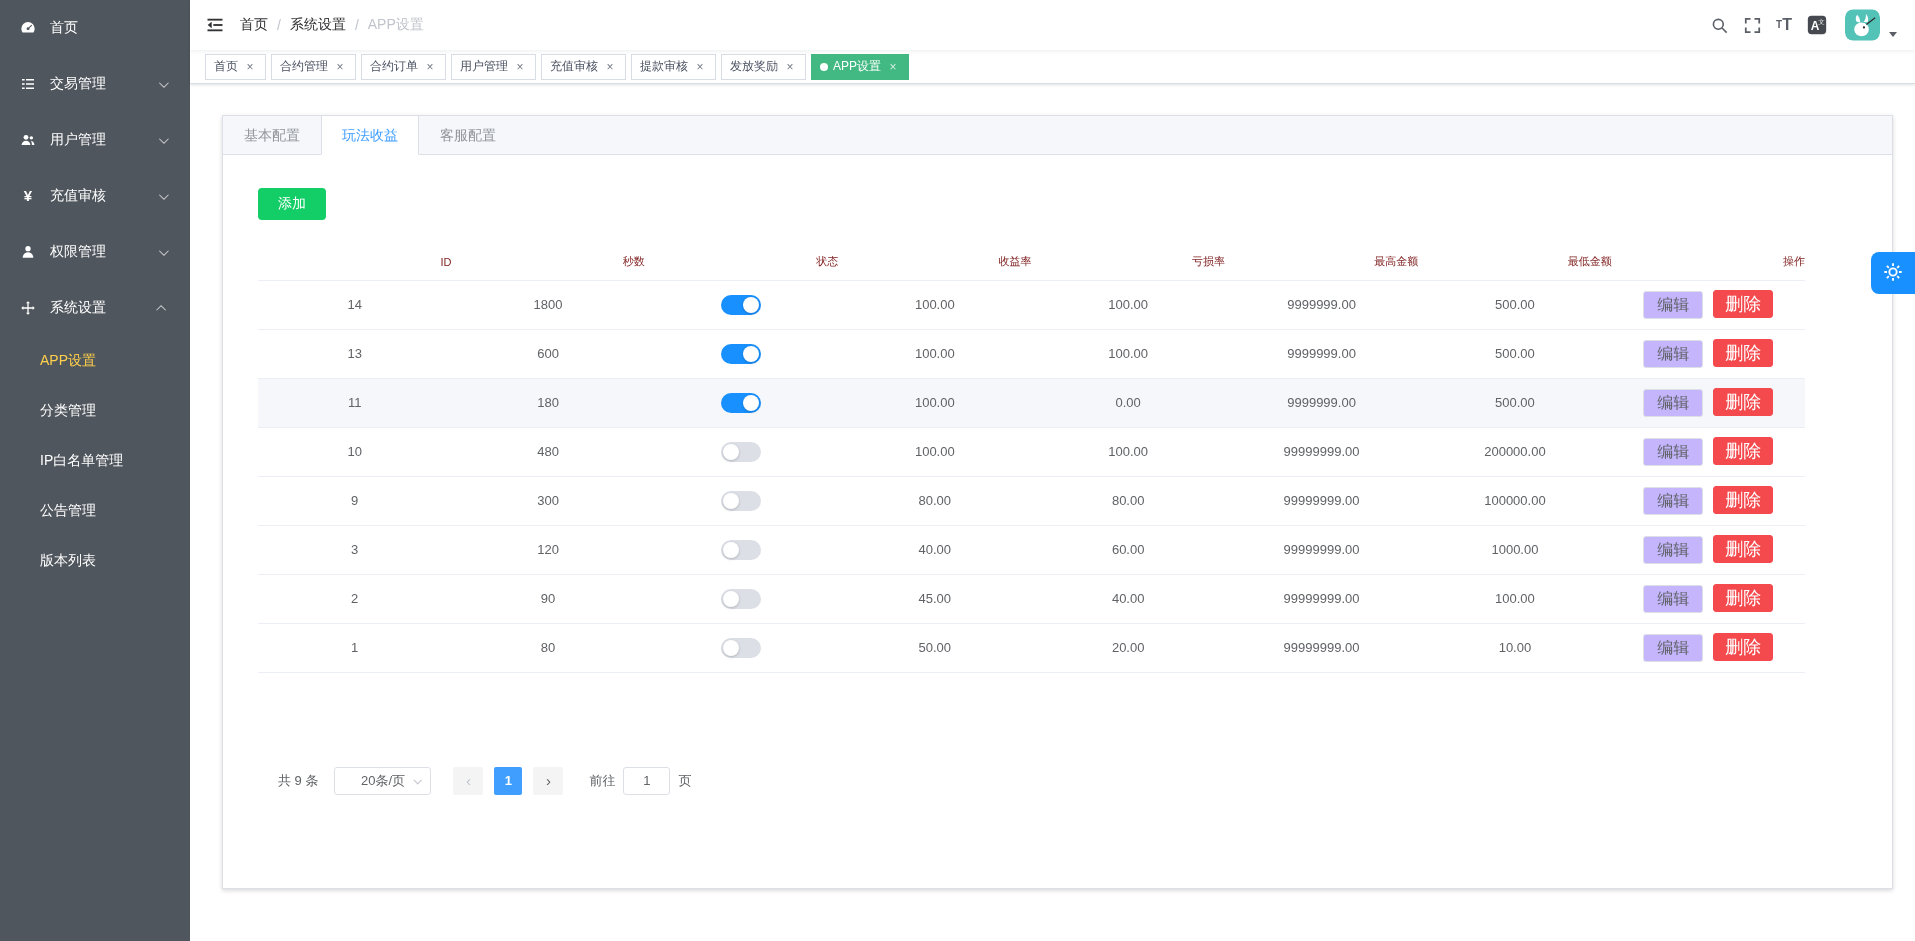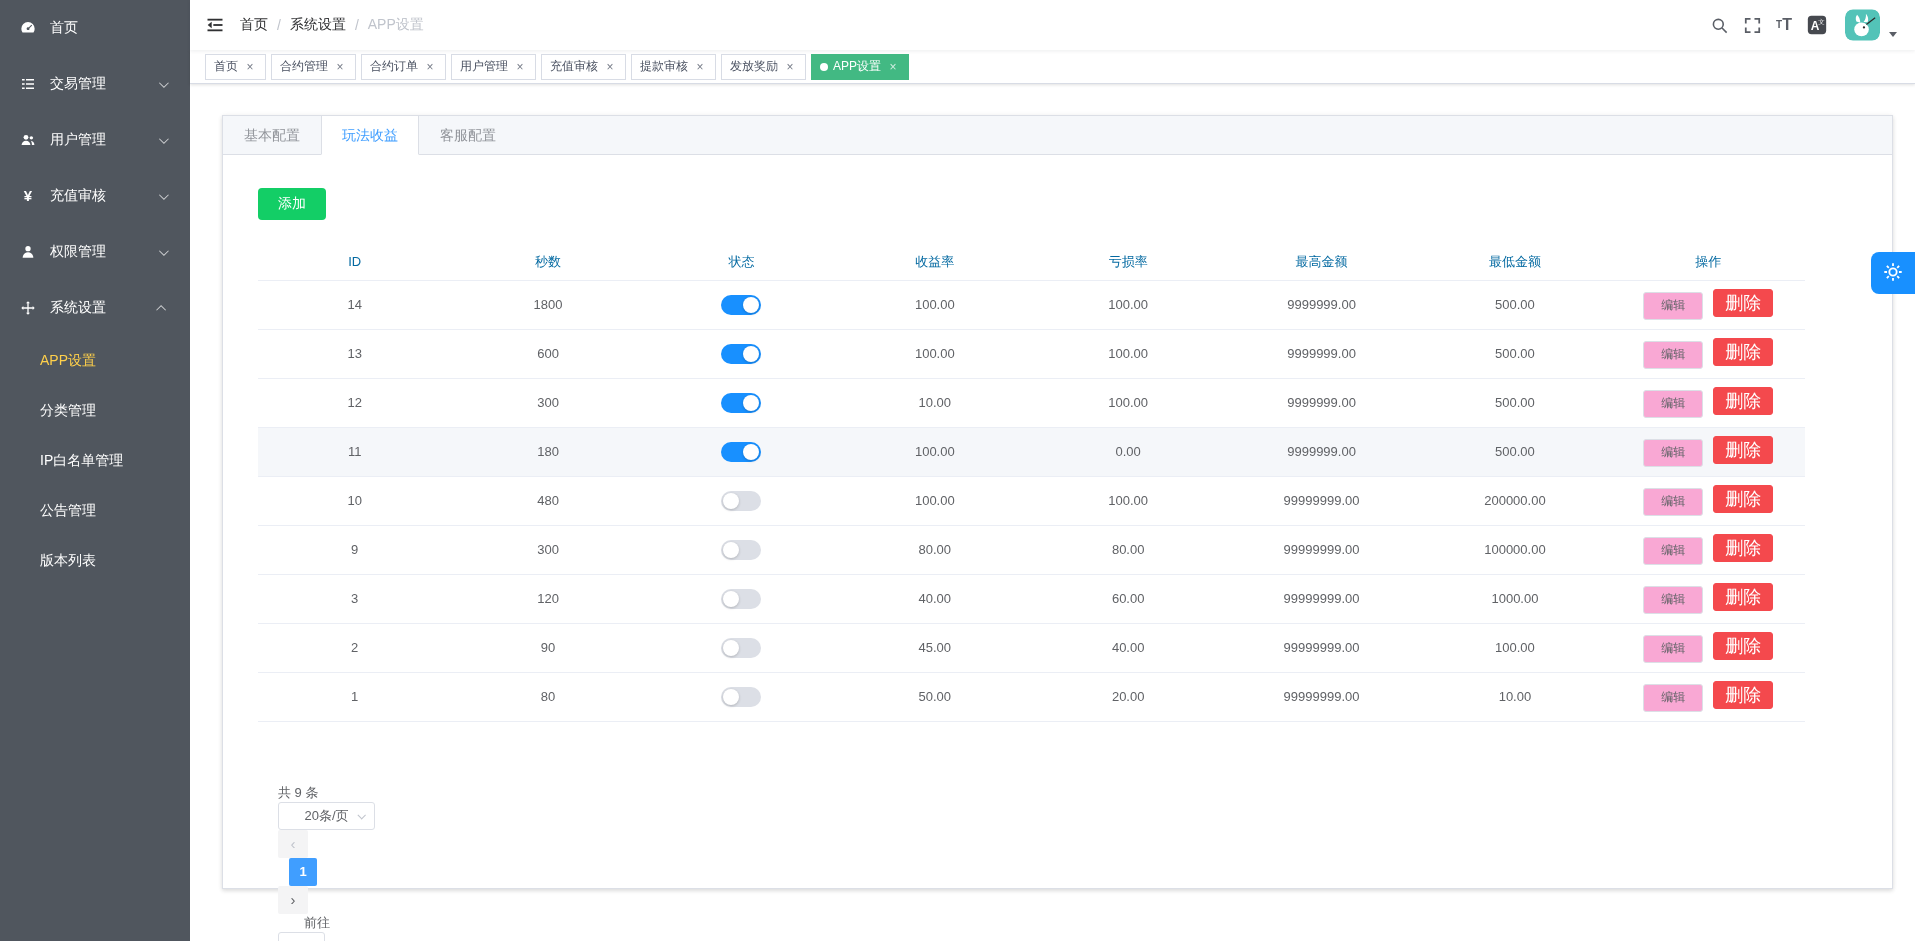--- a/index.html
+++ b/index.html
@@ -61,42 +61,42 @@
          color:#909399; cursor:pointer; border:1px solid transparent; border-top:none; }
   .tab.active { background:#fff; color:var(--tab-active,#409eff); border-left-color:#dcdfe6; border-right-color:#dcdfe6;
                 border-bottom:1px solid #fff; margin-bottom:-1px; }
   .card-body { padding:33px 25px 0 35px; }
 
   .add-btn { width:68px; height:32px; background:var(--success,#13ce66); color:#fff; border:none; border-radius:4px;
              font-size:14px; cursor:pointer; font-family:inherit; }
 
   
   .data-table { width:1547px; margin-top:24px; border-collapse:collapse; table-layout:fixed; }
-  .data-table th { height:36px; font-size:13px; font-weight:400; color:#0369a1; text-align:center;
+  .data-table th { height:36px; font-size:11px; font-weight:400; color:#7f1d1d; text-align:right;
                    border-bottom:1px solid #ebeef5; }
   .data-table td { height:49px; font-size:13px; color:#606266; text-align:center; border-bottom:1px solid #ebeef5;
                    background:#fff; }
   .data-table tr.highlight td { background:#f5f7fa; }
 
   .switch { width:40px; height:20px; border-radius:10px; display:inline-block; position:relative; cursor:pointer;
             vertical-align:middle; }
   .switch .knob { width:16px; height:16px; border-radius:50%; background:#fff; position:absolute; top:2px;
                   box-shadow:0 1px 3px rgba(0,0,0,.2); }
   .switch.on { background:var(--accent,#1890ff); }
   .switch.on .knob { right:2px; }
   .switch.off { background:#dcdfe6; }
   .switch.off .knob { left:2px; }
 
-  .btn-edit { width:60px; height:28px; background:#f9a8d4; border:1px solid #dcdfe6; border-radius:3px; color:#606266;
-              font-size:12px; cursor:pointer; margin-right:10px; font-family:inherit; }
+  .btn-edit { width:60px; height:28px; background:#c4b5fd; border:1px solid #dcdfe6; border-radius:3px; color:#606266;
+              font-size:16px; cursor:pointer; margin-right:10px; font-family:inherit; }
   .btn-delete { width:60px; height:28px; background:var(--danger,#f4494d); border:1px solid var(--danger,#f4494d);
                 border-radius:3px; color:#fff; font-size:18px; cursor:pointer; font-family:inherit; }
 
   
-  .pagination { margin-top:62px; display:flex; align-items:flex-start; font-size:13px; color:#606266; padding-left:20px;flex-direction:column; }
+  .pagination { margin-top:94px; display:flex; align-items:center; font-size:13px; color:#606266; padding-left:20px; }
   .pg-total { margin-right:16px; }
   .pg-select { width:97px; height:28px; border:1px solid #dcdfe6; border-radius:3px; display:inline-flex;
                align-items:center; justify-content:center; color:#606266; cursor:pointer; position:relative;
                margin-right:22px; background:#fff; }
   .pg-caret { width:6px; height:6px; border-right:1.2px solid #c0c4cc; border-bottom:1.2px solid #c0c4cc;
               transform:rotate(45deg) translateY(-1px); position:absolute; right:10px; top:10px; }
   .pg-btn { width:30px; height:28px; background:#f4f4f5; border:none; border-radius:2px; font-size:15px;
             cursor:pointer; font-family:inherit; }
   .pg-btn.prev { color:#c0c4cc; }
   .pg-btn.next { color:#606266; }
@@ -313,30 +313,20 @@
                 <tr class="">
                   <td>13</td>
                   <td>600</td>
                   <td><span class="switch on"><span class="knob"></span></span></td>
                   <td>100.00</td>
                   <td>100.00</td>
                   <td>9999999.00</td>
                   <td>500.00</td>
                   <td><button class="btn-edit">编辑</button><button class="btn-delete">删除</button></td>
                 </tr>
-                <tr class="">
-                  <td>12</td>
-                  <td>300</td>
-                  <td><span class="switch on"><span class="knob"></span></span></td>
-                  <td>10.00</td>
-                  <td>100.00</td>
-                  <td>9999999.00</td>
-                  <td>500.00</td>
-                  <td><button class="btn-edit">编辑</button><button class="btn-delete">删除</button></td>
-                </tr>
                 <tr class="highlight">
                   <td>11</td>
                   <td>180</td>
                   <td><span class="switch on"><span class="knob"></span></span></td>
                   <td>100.00</td>
                   <td>0.00</td>
                   <td>9999999.00</td>
                   <td>500.00</td>
                   <td><button class="btn-edit">编辑</button><button class="btn-delete">删除</button></td>
                 </tr>

